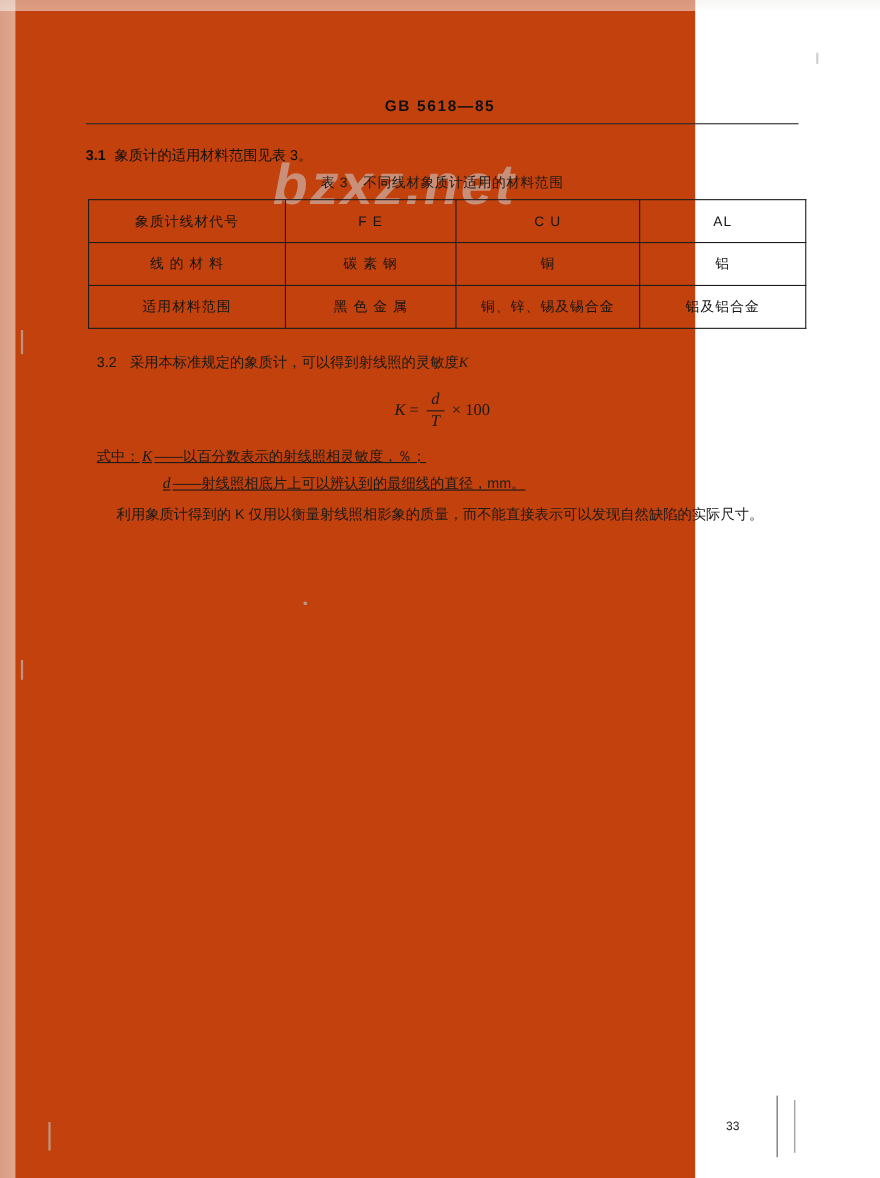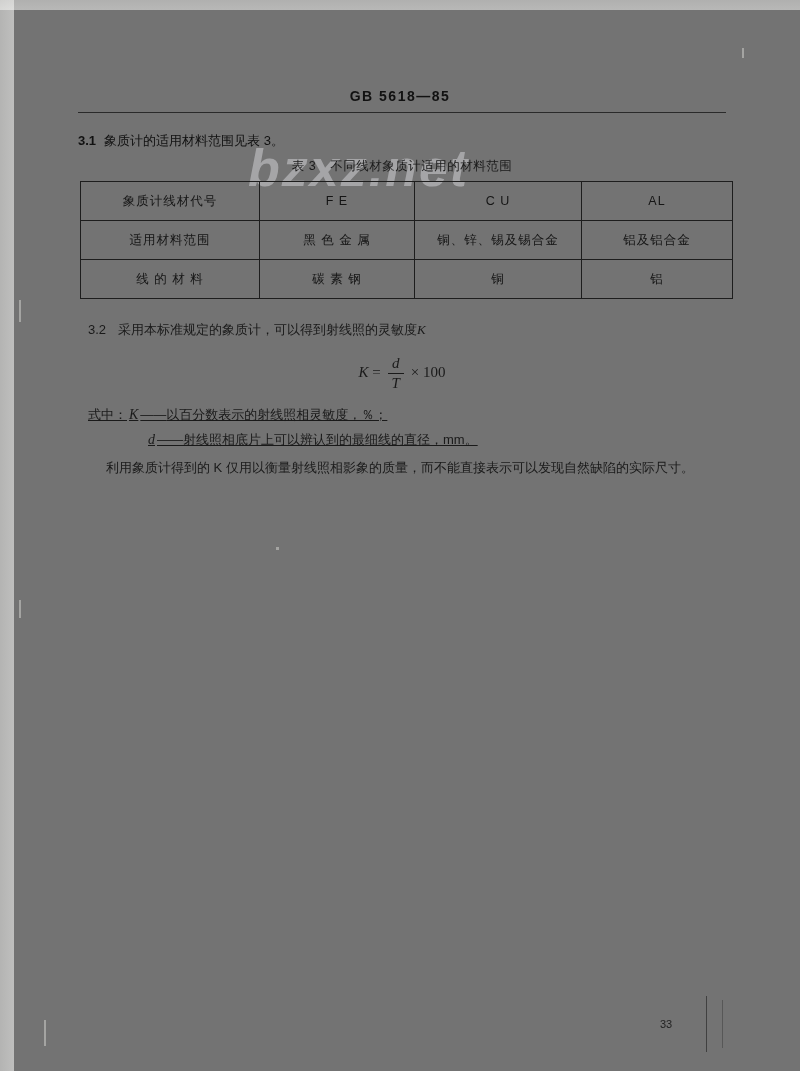--- a/index.html
+++ b/index.html
@@ -11,23 +11,23 @@
     width: 800px;
     height: 1071px;
     position: relative;
     font-family: "Liberation Serif", serif;
     color: #1a1a1a;
     overflow: hidden;
   }
   .page {
     position: absolute;
     left: 0; top: 0;
-    width: 800px;
+    width: 632px;
     height: 1071px;
-    background: #737373;
+    background: #c2410c;
   }
   
   .scan-edge-left {
     position: absolute;
     left: 0; top: 0; width: 14px; height: 1071px;
     background: linear-gradient(to right, #e9e9e7 0%, #fdfdfb 100%);
     opacity: .55;
   }
   .scan-edge-top {
     position: absolute;
@@ -267,30 +267,30 @@
 
     <table class="mat">
       <tbody>
         <tr>
           <td class="c0">象质计线材代号</td>
           <td class="c1">F E</td>
           <td class="c2">C U</td>
           <td class="c3">AL</td>
         </tr>
         <tr>
+          <td class="c0">线  的  材  料</td>
+          <td class="c1">碳  素  钢</td>
+          <td class="c2">铜</td>
+          <td class="c3">铝</td>
+        </tr>
+        <tr>
           <td class="c0">适用材料范围</td>
           <td class="c1">黑  色  金  属</td>
           <td class="c2">铜、锌、锡及锡合金</td>
           <td class="c3">铝及铝合金</td>
-        </tr>
-        <tr>
-          <td class="c0">线  的  材  料</td>
-          <td class="c1">碳  素  钢</td>
-          <td class="c2">铜</td>
-          <td class="c3">铝</td>
         </tr>
       </tbody>
     </table>
 
     <div class="para-32">
       <span class="num">3.2</span><span>采用本标准规定的象质计，可以得到射线照的灵敏度</span><span class="ital">K</span>
     </div>
 
     <div class="formula">
       <span class="ital">K</span>

